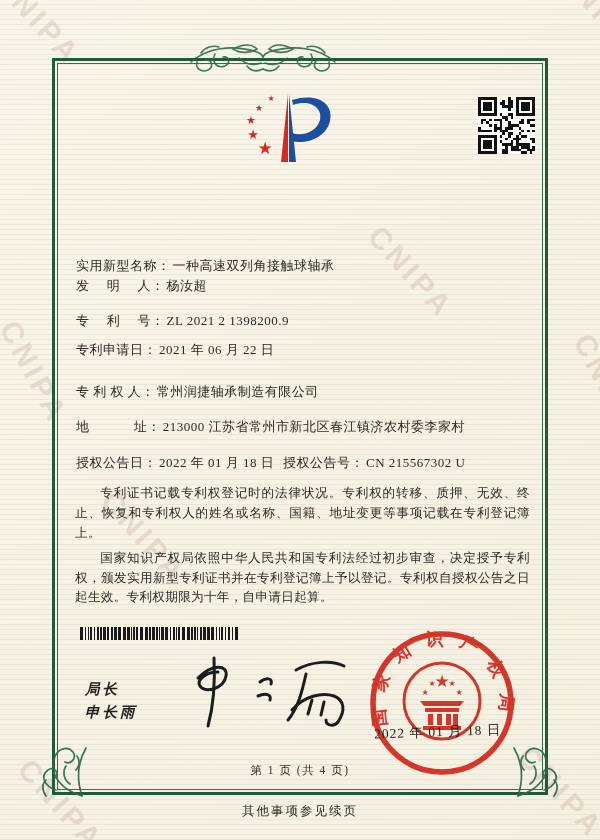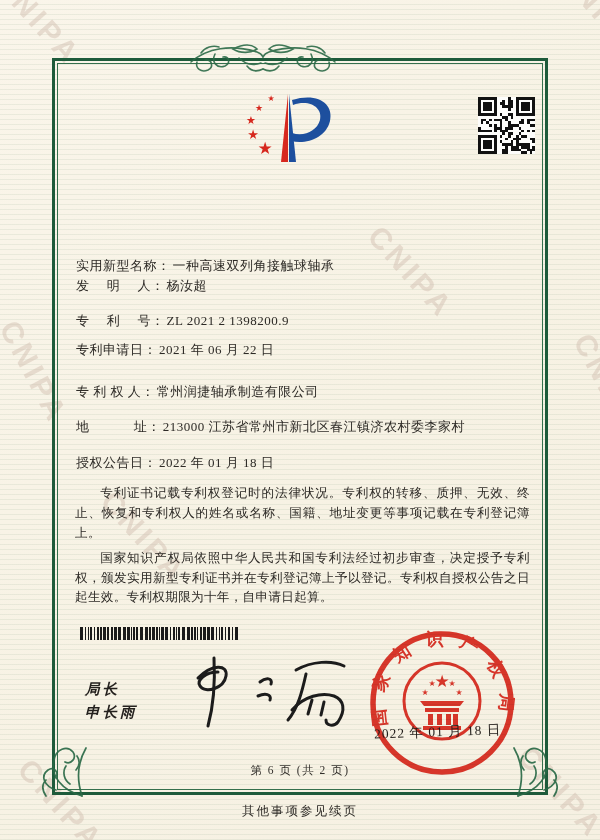--- a/index.html
+++ b/index.html
@@ -166,20 +166,23 @@
       <span class="lab">专利申请日：</span><span>2021 年 06 月 22 日</span>
     </div>
     <div class="frow" style="top:142px;">
       <span class="lab">专 利 权 人：</span><span>常州润捷轴承制造有限公司</span>
     </div>
     <div class="frow" style="top:177px;">
       <span class="lab">地　　　 址：</span><span>213000 江苏省常州市新北区春江镇济农村委李家村</span>
     </div>
     <div class="frow" style="top:213px; width:452px;">
       <span class="lab">授权公告日：</span><span>2022 年 01 月 18 日</span>
+      <span class="grant-right">
+        <span class="lab">授权公告号：</span><span>CN 215567302 U</span>
+      </span>
     </div>
   </div>
 
   <div class="body-text">
     <p>专利证书记载专利权登记时的法律状况。专利权的转移、质押、无效、终止、恢复和专利权人的姓名或名称、国籍、地址变更等事项记载在专利登记簿上。</p>
     <p>国家知识产权局依照中华人民共和国专利法经过初步审查，决定授予专利权，颁发实用新型专利证书并在专利登记簿上予以登记。专利权自授权公告之日起生效。专利权期限为十年，自申请日起算。</p>
   </div>
 
   <svg class="barcode" viewBox="0 0 162 13" preserveAspectRatio="none" shape-rendering="crispEdges">
     <g id="barcode-bars" fill="#1a1a1a">
@@ -268,17 +271,17 @@
       <rect x="-14" y="11" width="5" height="11"></rect>
       <rect x="-5" y="11" width="5" height="11"></rect>
       <rect x="4" y="11" width="5" height="11"></rect>
       <rect x="11" y="11" width="5" height="11"></rect>
       <rect x="-19" y="23" width="38" height="4"></rect>
     </g>
   </svg>
 
   <div class="seal-date">2022 年 01 月 18 日</div>
 
-  <div class="page-footer">第 6 页 (共 2 页)</div>
+  <div class="page-footer">第 1 页 (共 4 页)</div>
 
   <div class="note">其他事项参见续页</div>
 
 </div>
 
 </body></html>

